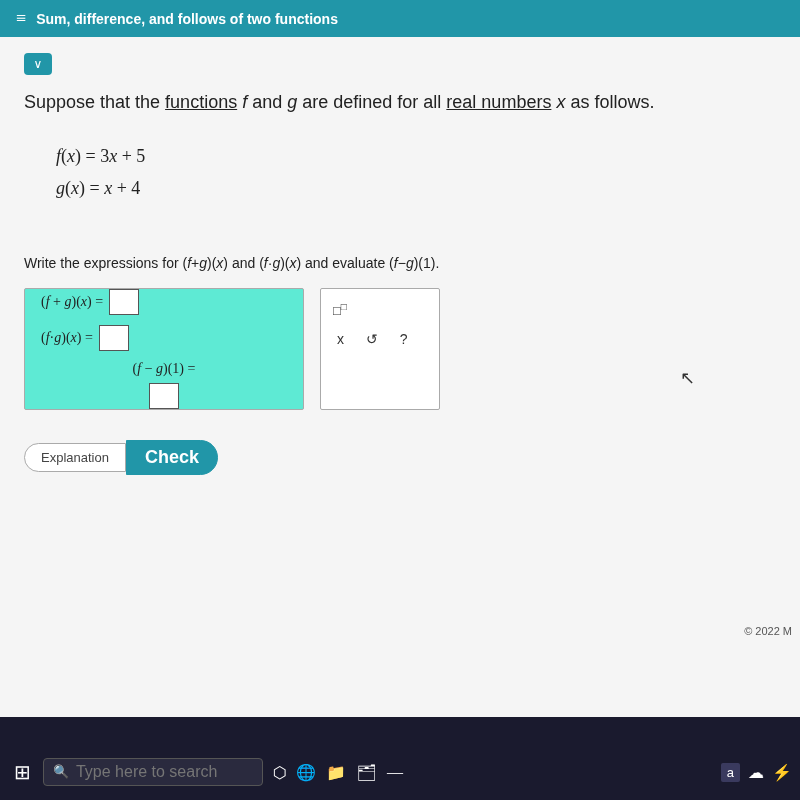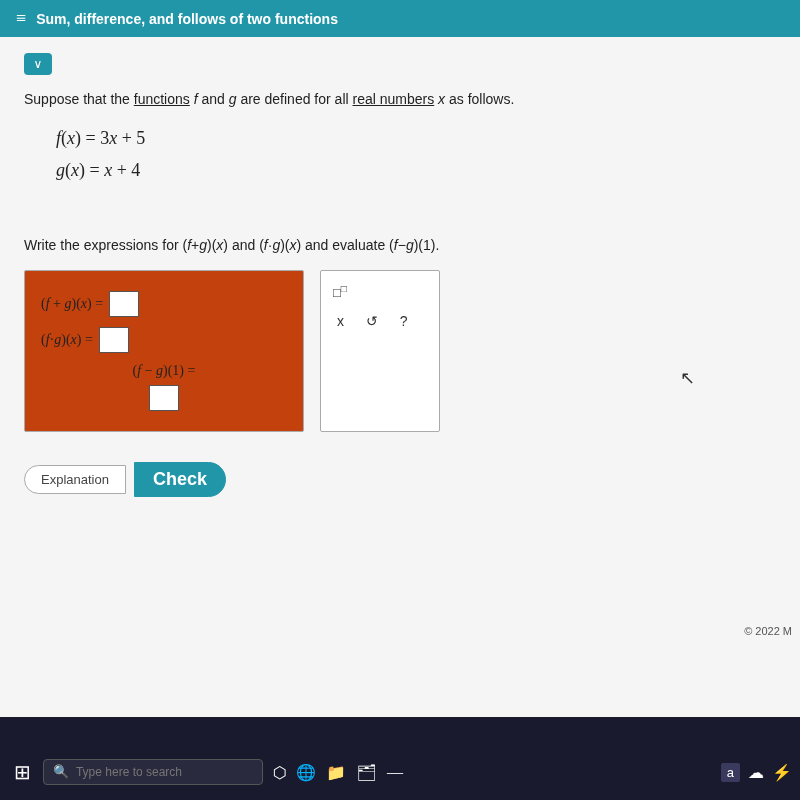--- a/index.html
+++ b/index.html
@@ -62,23 +62,23 @@
       display: flex;
       align-items: center;
       justify-content: center;
       cursor: pointer;
       margin-bottom: 14px;
       font-size: 12px;
     }
 
     
     .problem-text {
-      font-size: 14px;
+      font-size: 18px;
       color: #222;
-      margin-bottom: 12px;
+      margin-bottom: 24px;
       font-family: Arial, sans-serif;
       line-height: 1.5;
     }
 
     .problem-text .underline {
       text-decoration: underline;
     }
 
     .problem-text em {
       font-style: italic;
@@ -106,22 +106,22 @@
     
     .input-area {
       display: flex;
       gap: 16px;
       margin-bottom: 20px;
     }
 
     
     .expressions-box {
       border: 1.5px solid #aaa;
-      background: #c2410c;
-      padding: 20px 16px;
+      background: #5eead4;
+      padding: 0 16px;
       min-width: 280px;
       border-radius: 2px;
     }
 
     .expr-row {
       display: flex;
       align-items: center;
       margin-bottom: 10px;
       font-size: 14px;
       color: #222;
@@ -171,21 +171,21 @@
       cursor: pointer;
       background: none;
       border: none;
       font-family: Arial, sans-serif;
       padding: 2px 4px;
     }
 
     
     .bottom-buttons {
       display: flex;
-      gap: 8px;
+      gap: 0;
       margin-top: 30px;
       align-items: center;
     }
 
     .explanation-btn {
       background: white;
       border: 1.5px solid #aaa;
       border-radius: 20px 0 0 20px;
       padding: 6px 16px;
       font-size: 13px;
@@ -258,21 +258,21 @@
       display: flex;
       align-items: center;
       gap: 6px;
       width: 220px;
     }
 
     .taskbar-search input {
       background: none;
       border: none;
       color: #ccc;
-      font-size: 12px;
+      font-size: 16px;
       outline: none;
       width: 170px;
     }
 
     .taskbar-search-icon {
       color: #ccc;
       font-size: 13px;
     }
 
     .taskbar-icons {

